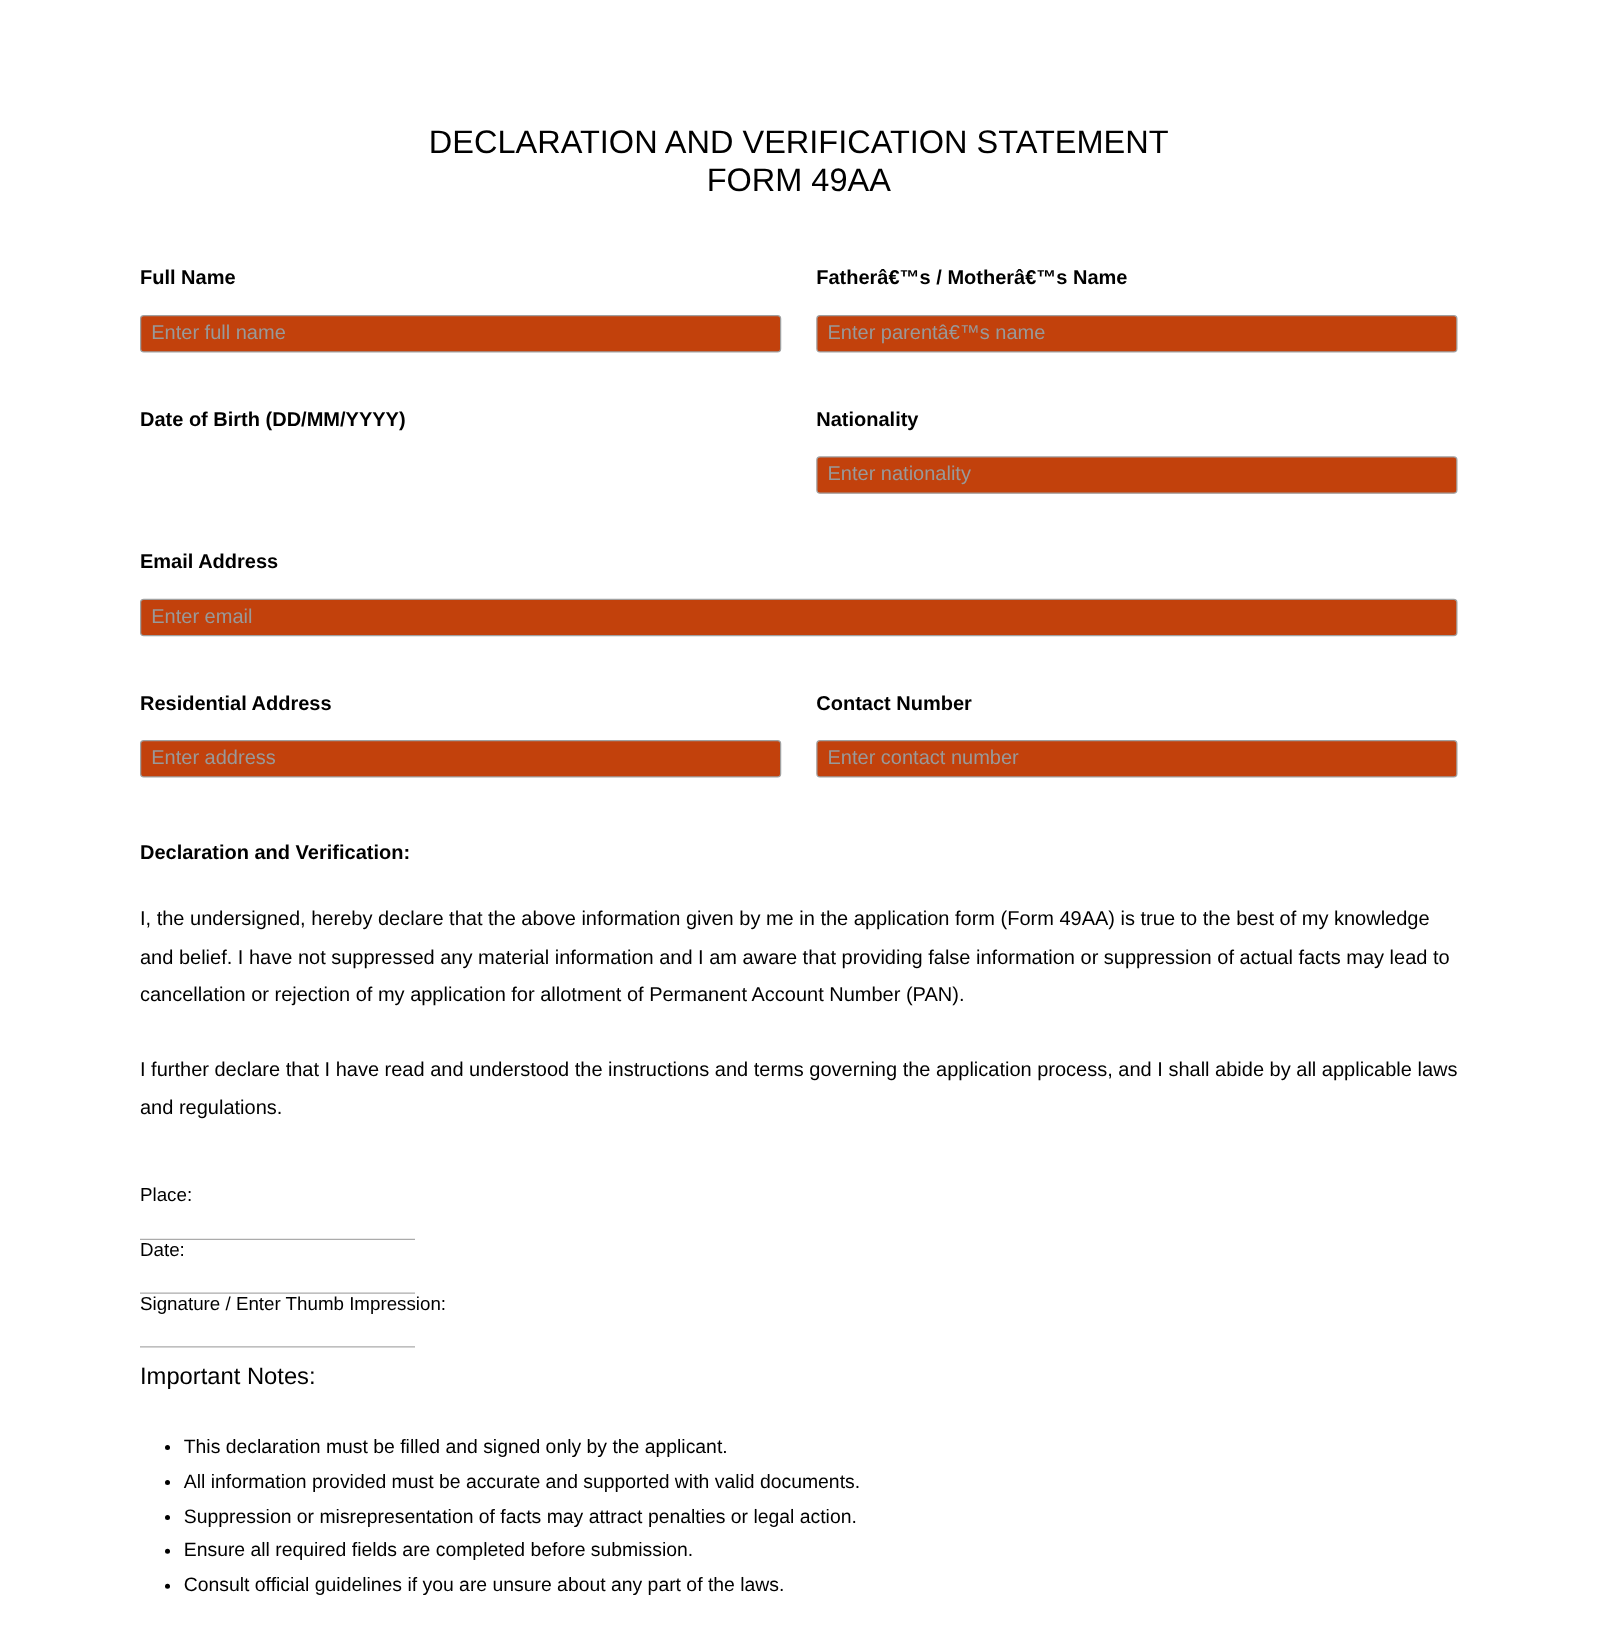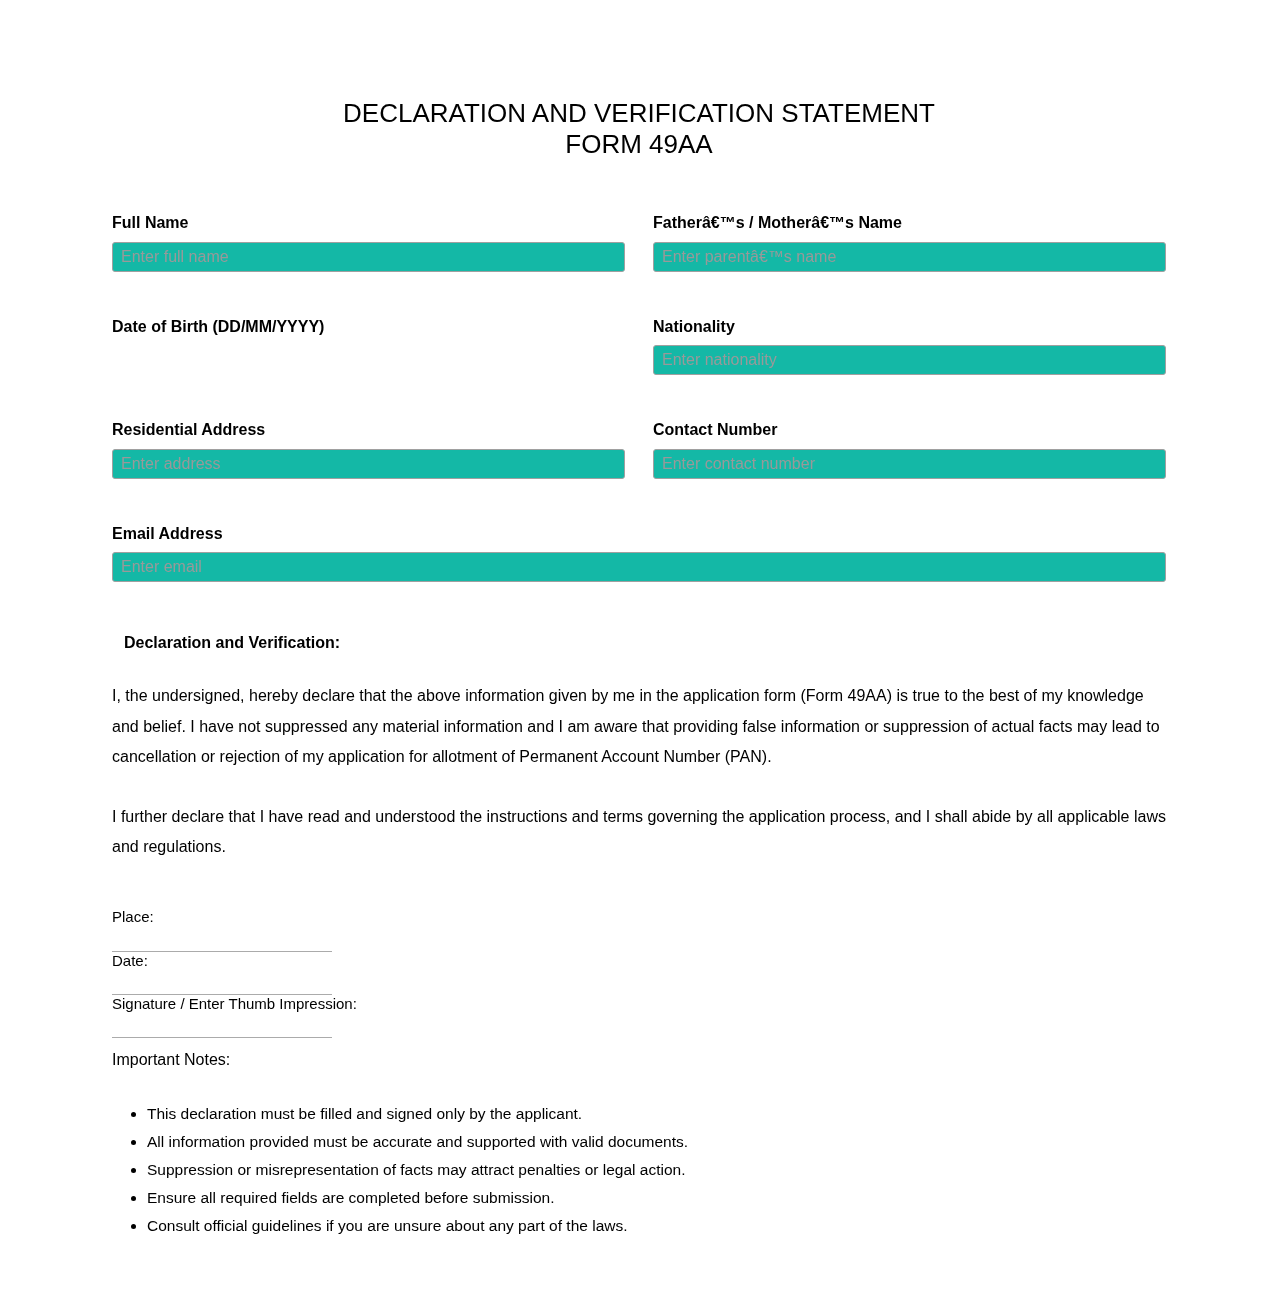--- a/index.html
+++ b/index.html
@@ -40,26 +40,27 @@
   }
   .text-input {
     width: 100%;
     height: 30px;
     border: 1px solid #a0a0a0;
     border-radius: 3px;
     padding: 0 8px;
     font-family: "Liberation Sans", "DejaVu Sans", sans-serif;
     font-size: 16px;
     color: #000;
-    background: #14b8a6;
+    background: #c2410c;
+    margin-top: 10px;
   }
   .text-input::placeholder { color: #999999; opacity: 1; }
   
   .decl-heading {
-    margin: 52px 0 0 12px;
+    margin: 52px 0 0 0;
     font-size: 16px;
     font-weight: bold;
     line-height: 1.15;
   }
   .decl-para {
     margin: 29px 0 0 0;
     font-size: 16px;
     line-height: 1.9;
   }
   
@@ -76,21 +77,21 @@
   }
   .sig-line {
     width: 220px;
     height: 0;
     border-bottom: 1px solid #ababab;
     margin-top: 25px;
   }
   
   .notes-heading {
     margin: 13px 0 0 0;
-    font-size: 16px;
+    font-size: 19px;
     font-weight: 400;
     line-height: 1.15;
   }
   .notes-list {
     margin: 36px 0 0 0;
     padding-left: 35px;
   }
   .notes-list li {
     font-size: 15.5px;
     line-height: 1.15;
@@ -123,33 +124,33 @@
       <label class="field-label">Date of Birth (DD/MM/YYYY)</label>
     </div>
     <div class="field">
       <label class="field-label">Nationality</label>
       <input class="text-input" type="text" placeholder="Enter nationality" style="">
     </div>
   </div>
 
   <div class="form-row">
     <div class="field">
+      <label class="field-label">Email Address</label>
+      <input class="text-input" type="text" placeholder="Enter email" style="">
+    </div>
+  </div>
+
+  <div class="form-row">
+    <div class="field">
       <label class="field-label">Residential Address</label>
       <input class="text-input" type="text" placeholder="Enter address" style="">
     </div>
     <div class="field">
       <label class="field-label">Contact Number</label>
       <input class="text-input" type="text" placeholder="Enter contact number" style="">
-    </div>
-  </div>
-
-  <div class="form-row">
-    <div class="field">
-      <label class="field-label">Email Address</label>
-      <input class="text-input" type="text" placeholder="Enter email" style="">
     </div>
   </div>
 
   <div class="decl-heading">Declaration and Verification:</div>
   <p class="decl-para">I, the undersigned, hereby declare that the above information given by me in the application form (Form 49AA) is true to the best of my knowledge and belief. I have not suppressed any material information and I am aware that providing false information or suppression of actual facts may lead to cancellation or rejection of my application for allotment of Permanent Account Number (PAN).</p>
   <p class="decl-para">I further declare that I have read and understood the instructions and terms governing the application process, and I shall abide by all applicable laws and regulations.</p>
 
   <div class="sig-row">
     <div class="sig-col">
       <div class="sig-label">Place:</div>

